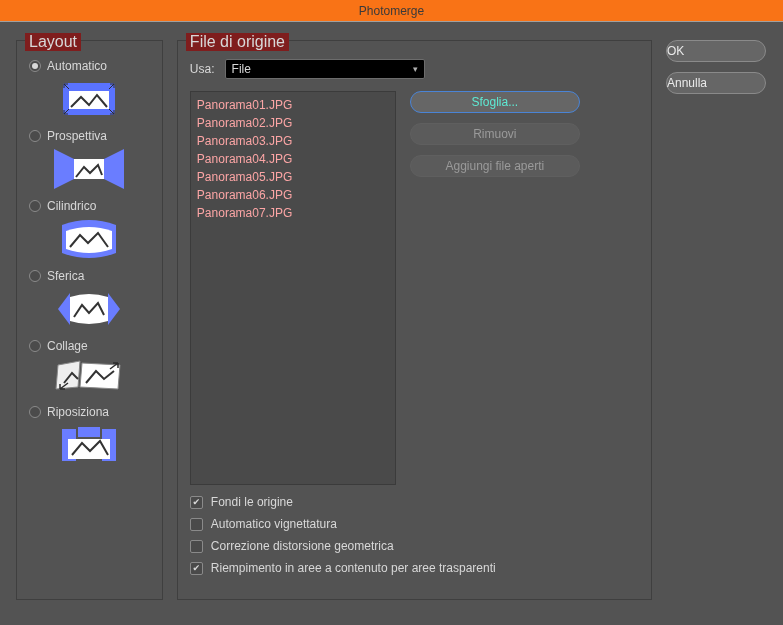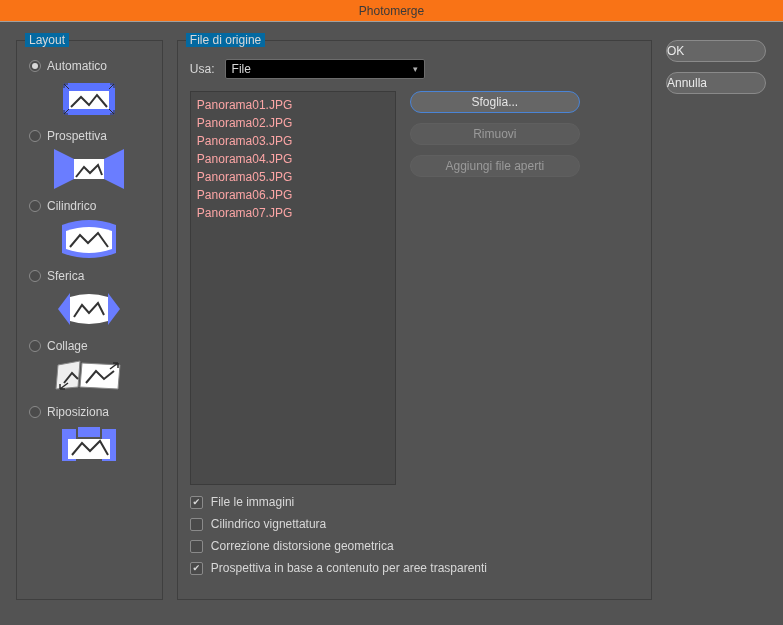--- a/index.html
+++ b/index.html
@@ -32,23 +32,23 @@
   .panel {
     border: 1px solid #3f3f3f;
     padding: 12px 12px 12px 12px;
     position: relative;
     background: #535353;
   }
   .panel-legend {
     position: absolute;
     top: -8px;
     left: 8px;
-    background: #0369a1;
+    background: #7f1d1d;
     padding: 0 4px;
-    font-size: 12px;
+    font-size: 16px;
     color: #d8d8d8;
   }
   .layout-panel { width: 160px; height: 560px; }
   .source-panel { width: 524px; height: 560px; }
   .right-col { width: 112px; display: flex; flex-direction: column; gap: 10px; padding-top: 0;}
   .radio-item { display: flex; align-items: center; gap: 6px; margin-top: 6px; font-size: 12px; color: #d8d8d8;}
   .radio {
     width: 12px; height: 12px; border-radius: 50%;
     border: 1px solid #8a8a8a; background: #4b4b4b; display:inline-block;
     position: relative;
@@ -66,21 +66,21 @@
   .select .chev { font-size: 9px; color: #b0b0b0; }
   .files-row { display: flex; gap: 14px; margin-top: 12px; }
   .file-list {
     width: 206px; height: 394px; background: #4a4a4a; border: 1px solid #3b3b3b;
     padding: 4px 6px; color:#fca5a5; font-size: 12px; line-height: 18px;
     overflow: hidden;
   }
   .file-list div { white-space: nowrap; }
   .btn-col { display:flex; flex-direction: column; gap: 10px; width: 170px; }
   .btn {
-    background: #666; border: 1px solid #7c7c7c; color: #e5e5e5;
+    background: #666; border: 1px solid #7c7c7c; color: #5eead4;
     height: 22px; border-radius: 11px; display:flex; align-items:center; justify-content:center;
     font-size: 12px; cursor: default;
   }
   .btn.primary { border: 1px solid #4a84d6; }
   .btn.disabled { color: #9a9a9a; border-color: #5f5f5f; background:#5b5b5b; }
   .pill {
     background: #666; border: 1px solid #8a8a8a; color: #eaeaea;
     height: 22px; border-radius: 11px; display:flex; align-items:center; justify-content:flex-start;
     font-size: 12px; width: 100px;
   }
@@ -222,33 +222,33 @@
         </div>
         <div class="btn disabled">
           <span>Aggiungi file aperti</span>
         </div>
       </div>
     </div>
 
     <div class="options-block">
       <div class="checkbox-row">
         <span class="checkbox checked"></span>
-        <span>File le immagini</span>
+        <span>Fondi le origine</span>
       </div>
       <div class="checkbox-row">
         <span class="checkbox"></span>
-        <span>Cilindrico vignettatura</span>
+        <span>Automatico vignettatura</span>
       </div>
       <div class="checkbox-row">
         <span class="checkbox"></span>
         <span>Correzione distorsione geometrica</span>
       </div>
       <div class="checkbox-row">
         <span class="checkbox checked"></span>
-        <span>Prospettiva in base a contenuto per aree trasparenti</span>
+        <span>Riempimento in aree a contenuto per aree trasparenti</span>
       </div>
     </div>
   </div>
 
   <div class="right-col">
     <div class="pill">
       <span>OK</span>
     </div>
     <div class="pill">
       <span>Annulla</span>

